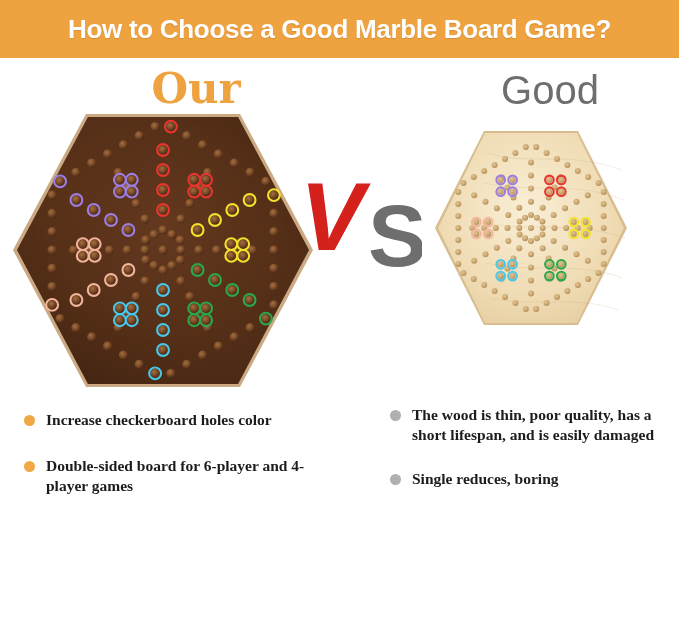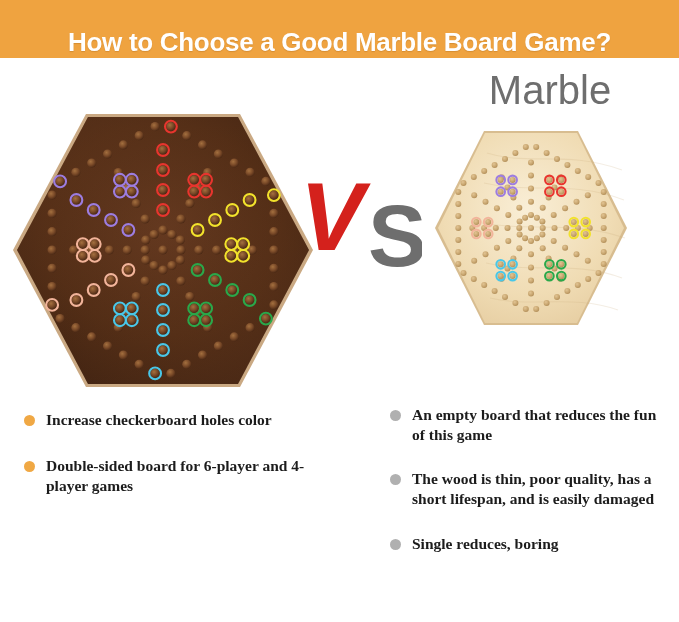--- a/index.html
+++ b/index.html
@@ -8,21 +8,21 @@
     background:#ffffff;
     font-family:"Liberation Sans", sans-serif;
     overflow:hidden;position:relative;
   }
   .page{position:relative;width:679px;height:622px;}
 
   
   .banner{
     position:absolute;left:0;top:0;width:679px;height:58px;
     background:#efa340;
-    display:flex;align-items:flex-end;justify-content:center;
+    display:flex;align-items:center;justify-content:center;
   }
   .banner-title{
     color:#ffffff;font-weight:bold;font-size:26px;
     letter-spacing:-0.3px;white-space:nowrap;
     font-family:"Liberation Sans", sans-serif;
     text-shadow:0 1px 1px rgba(140,80,10,.25);
   }
 
   
   .title-our{
@@ -75,21 +75,22 @@
 </style>
 </head>
 <body>
 
 <div class="page">
 
   <div class="banner">
     <div class="banner-title">How to Choose a Good Marble Board Game?</div>
   </div>
 
-  <div class="title-other">Marble</div>
+  <div class="title-our">Our</div>
+  <div class="title-other">Good</div>
 
   <div class="vs">
     <svg viewBox="0 0 120 110" width="120" height="110">
       <text x="66" y="98" font-family="Liberation Sans, sans-serif" font-size="88" font-weight="bold" fill="#6e6e6e">S</text>
       <text x="-2" y="82" font-family="Liberation Sans, sans-serif" font-size="96" font-weight="bold" fill="#d4211c" font-style="italic">V</text>
     </svg>
   </div>
 
   <div class="board-wrap" id="board-our">
     <svg viewBox="0 0 310 285">
@@ -492,24 +493,20 @@
     </div>
     <div class="bullet-row">
       <span class="dot orange"></span>
       <span class="bullet-text">Double-sided board for 6-player and 4-player games</span>
     </div>
   </div>
 
   <div class="list" id="list-other">
     <div class="bullet-row">
       <span class="dot gray"></span>
-      <span class="bullet-text">An empty board that reduces the fun of this game</span>
-    </div>
-    <div class="bullet-row">
-      <span class="dot gray"></span>
       <span class="bullet-text">The wood is thin, poor quality, has a short lifespan, and is easily damaged</span>
     </div>
     <div class="bullet-row">
       <span class="dot gray"></span>
       <span class="bullet-text">Single reduces, boring</span>
     </div>
   </div>
 
 </div>
 

